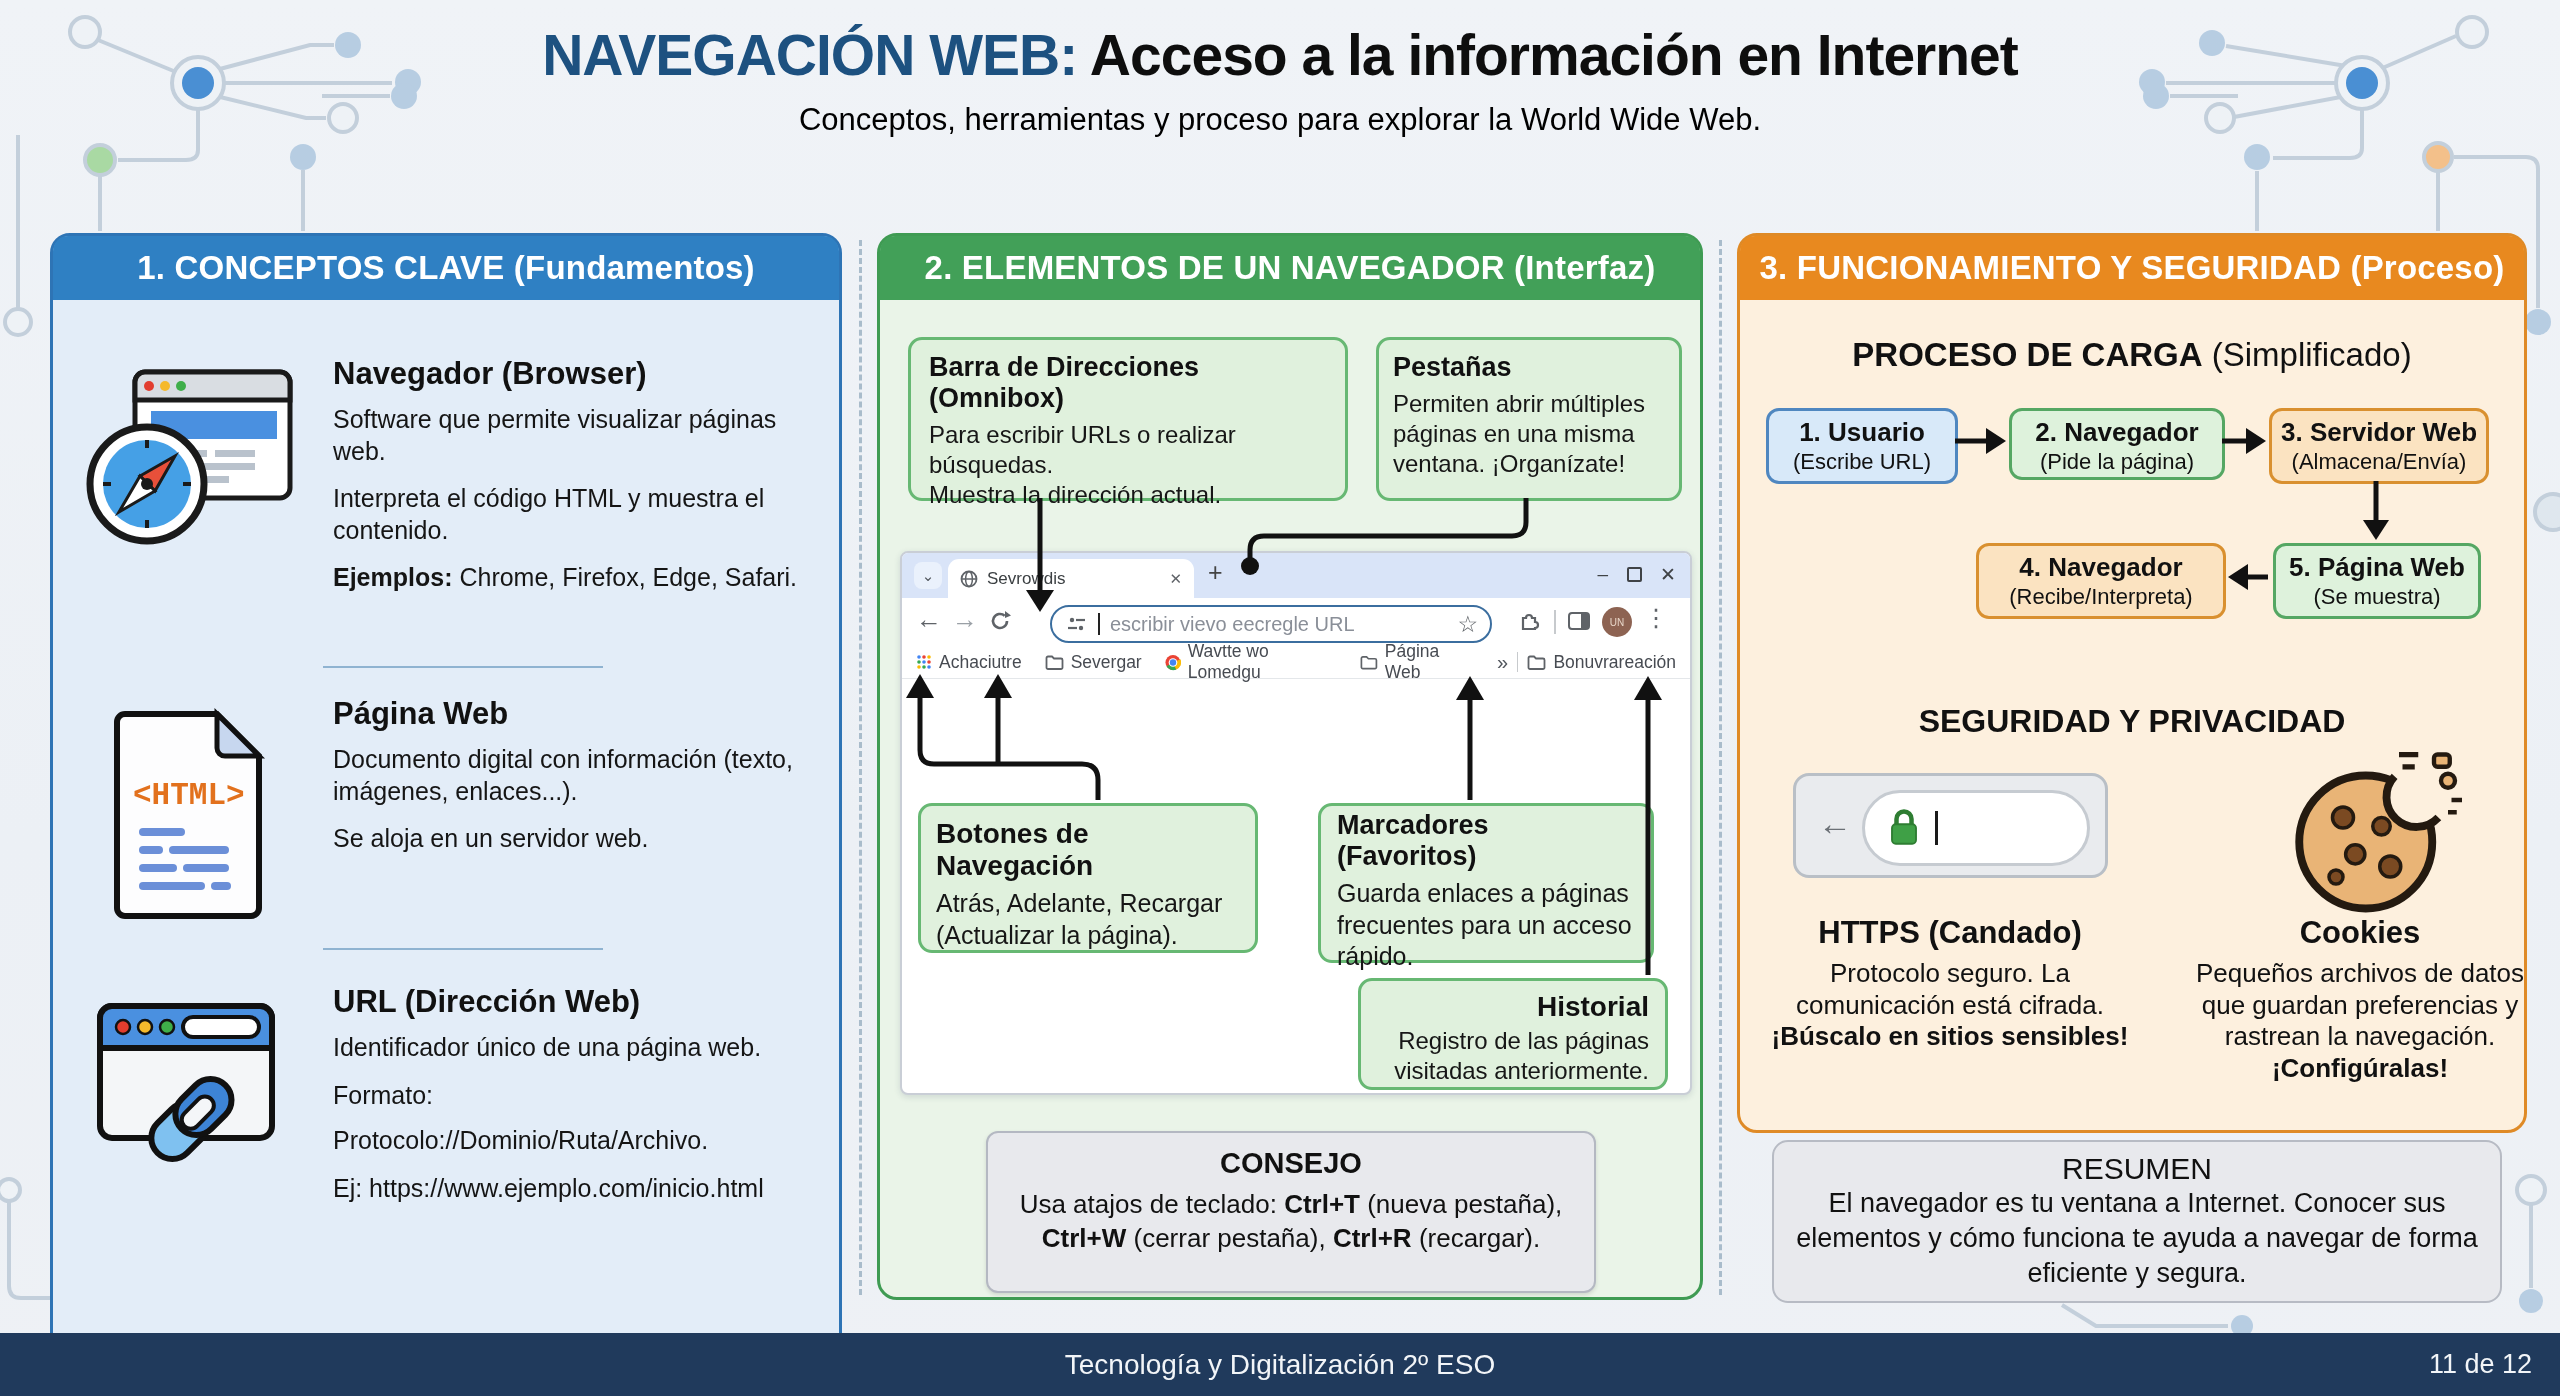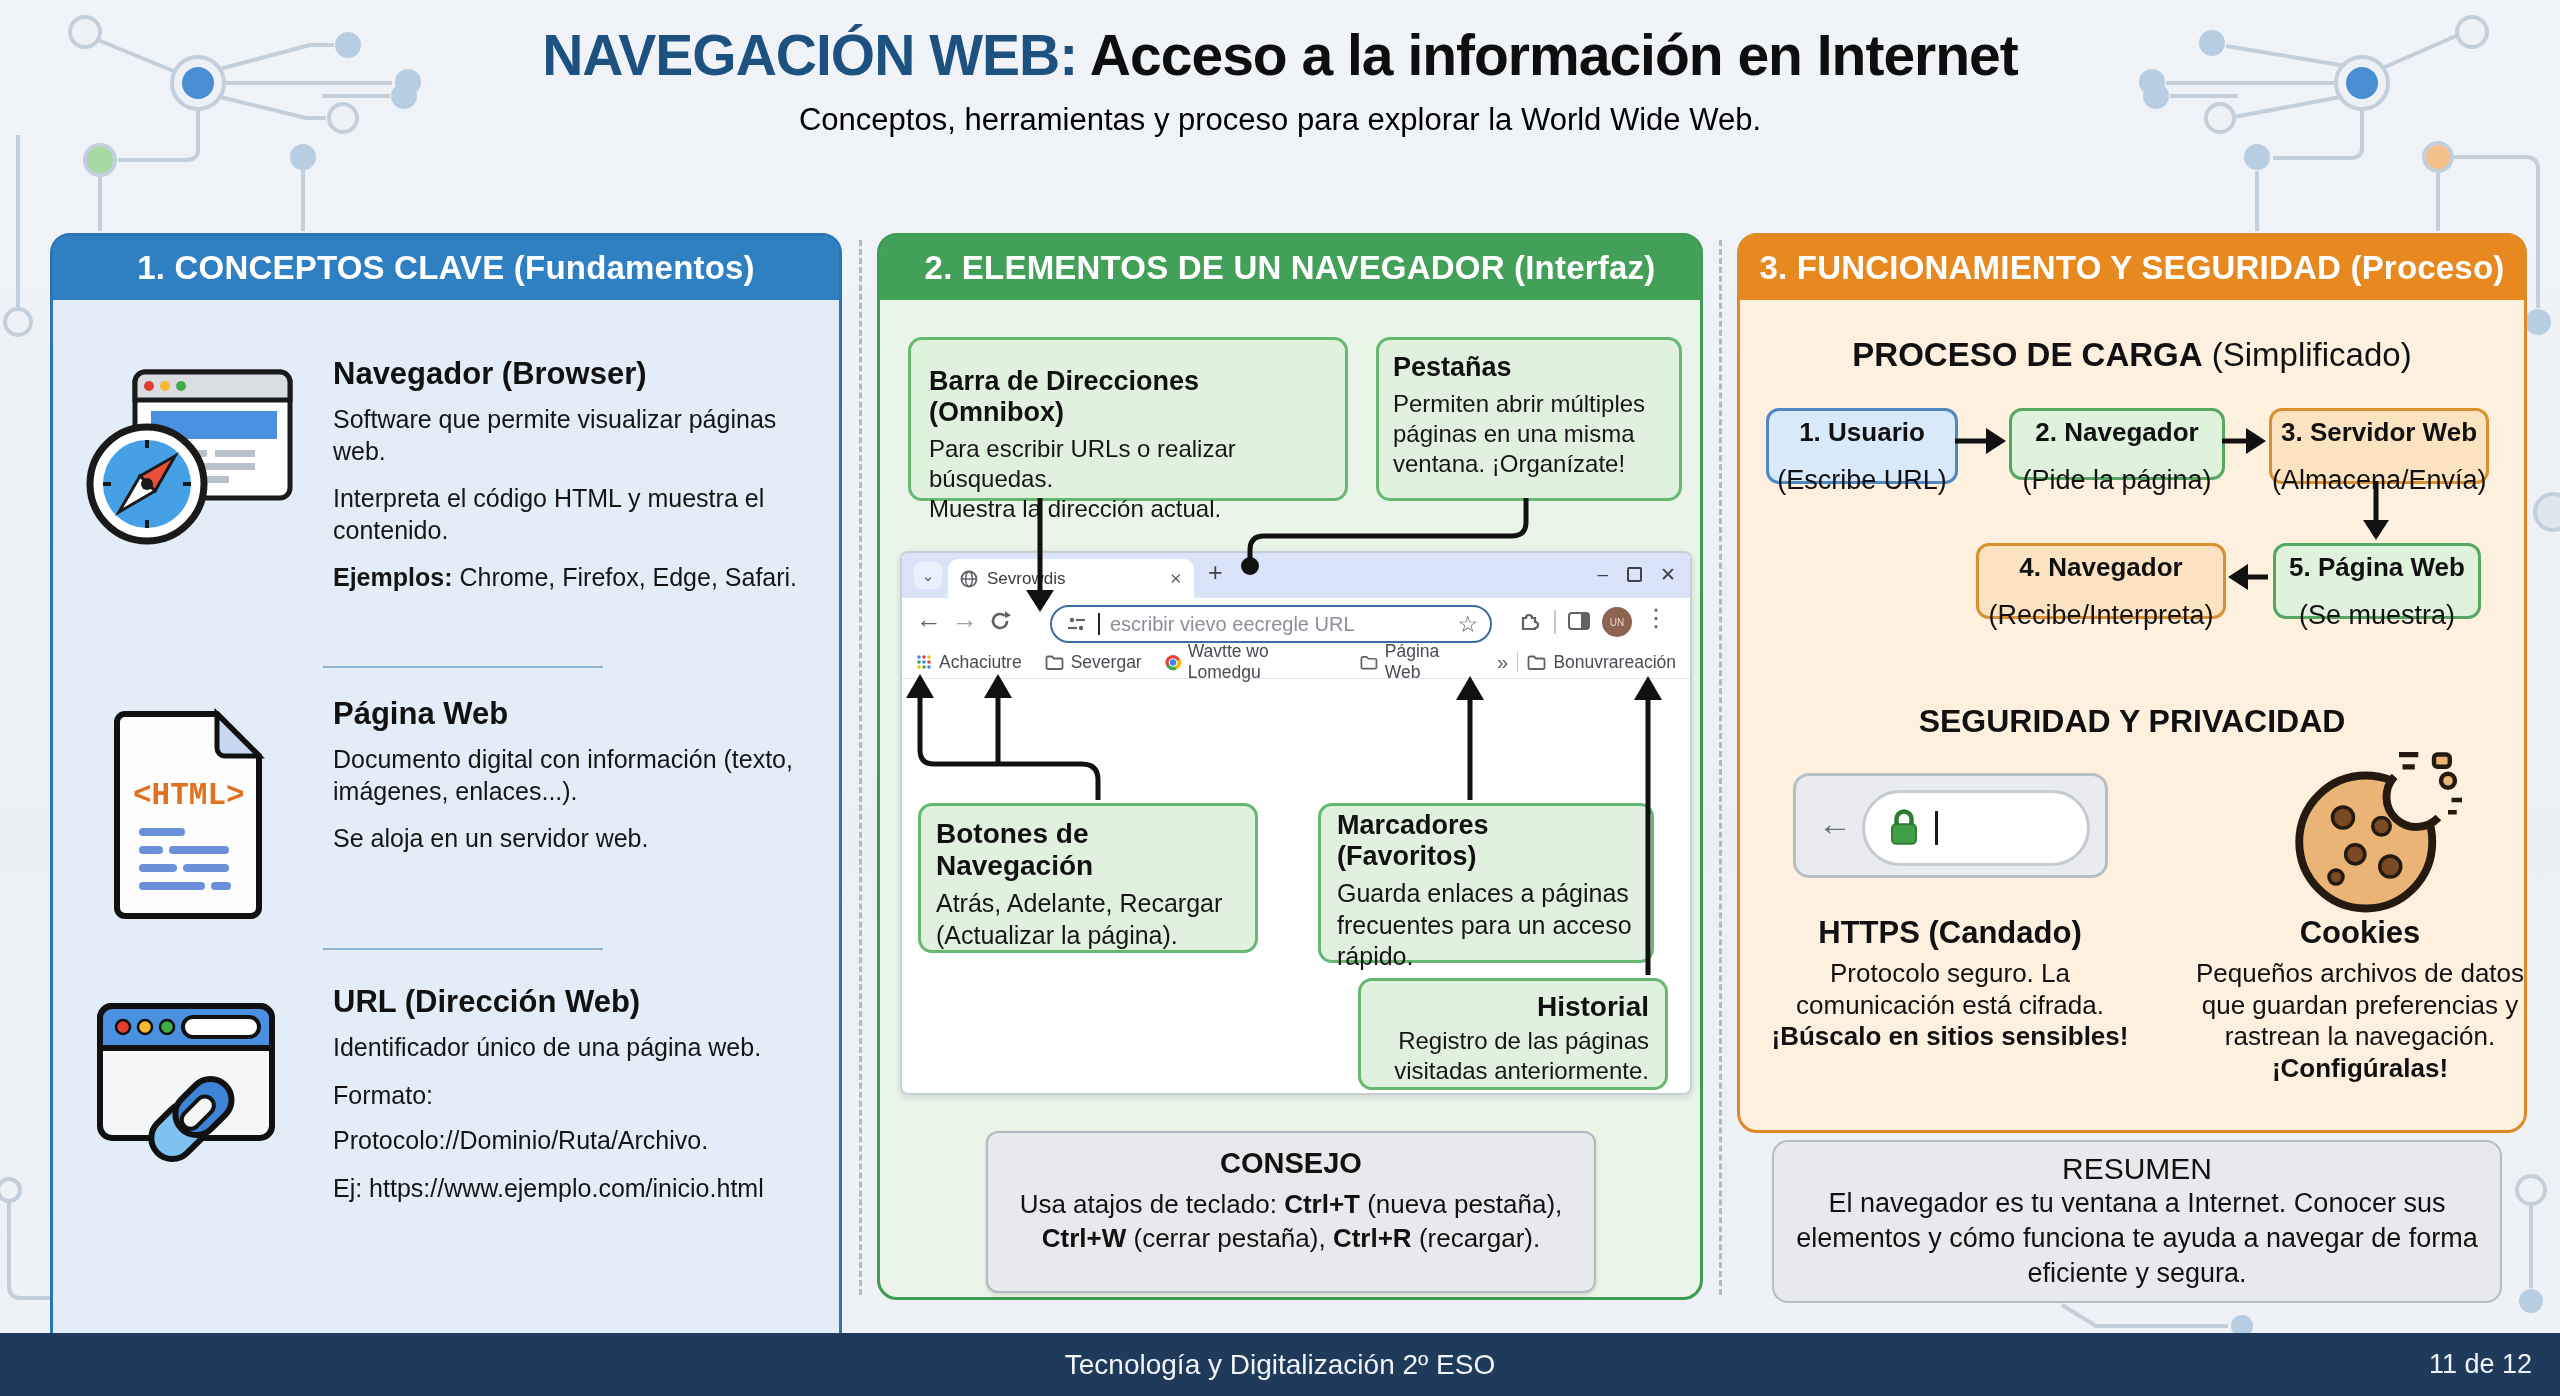--- a/index.html
+++ b/index.html
@@ -27,21 +27,21 @@
   .col3 .col-hdr{background:#e8891f}
   .vsep{position:absolute;top:240px;height:1055px;border-left:3px dashed #a9bccb;z-index:2}
 
   
   .c1-title{font-size:31px;font-weight:bold;margin-bottom:12px}
   .c1-p{font-size:25px;line-height:1.26;margin-bottom:16px;color:#151515}
   .nowrap{white-space:nowrap}
   .divider{position:absolute;width:280px;border-top:2.5px solid #8fb3d1}
 
   
-  .gbox{position:absolute;background:#e0f1dd;border:3px solid #67b873;border-radius:14px;padding:26px 18px;z-index:20}
+  .gbox{position:absolute;background:#e0f1dd;border:3px solid #67b873;border-radius:14px;padding:12px 18px;z-index:20}
   .gbox .t{font-size:27px;font-weight:bold;margin-bottom:6px}
   .gbox .b{font-size:24px;line-height:1.26;color:#161616}
   .browser{position:absolute;left:20px;top:315px;width:792px;height:544px;background:#fff;
            border:2px solid #c9ced6;border-radius:8px;box-shadow:0 2px 6px rgba(40,60,90,.15);z-index:5}
   .tabstrip{position:absolute;left:0;top:0;width:100%;height:45px;background:#d9e4f8;border-radius:6px 6px 0 0}
   .tab{position:absolute;left:46px;top:6px;width:246px;height:39px;background:#fff;border-radius:11px 11px 0 0;
        display:flex;align-items:center;gap:9px;padding:0 12px;font-size:17px;color:#3c4043}
   .chev-btn{position:absolute;left:12px;top:9px;width:28px;height:27px;background:#eaf1fc;border-radius:8px;
             display:flex;align-items:center;justify-content:center;color:#51565c;font-size:15px}
   .newtab{position:absolute;left:306px;top:5px;font-size:25px;color:#444}
@@ -63,21 +63,21 @@
   .consejo{position:absolute;left:106px;top:895px;width:610px;height:162px;background:#e8e9ed;border:2.5px solid #b4b8c2;
            border-radius:12px;padding:14px 20px;text-align:center;z-index:20;box-shadow:0 2px 4px rgba(0,0,0,.12)}
   .consejo .t{font-size:29px;font-weight:bold;margin-bottom:8px}
   .consejo .b{font-size:26px;line-height:1.3}
   .bold{font-weight:bold}
 
   
   .c3-sec-title{position:absolute;width:100%;text-align:center;font-size:33px}
   .flowbox{position:absolute;border:3px solid;border-radius:13px;text-align:center;padding-top:6px}
   .flowbox .a{font-size:26px;font-weight:bold}
-  .flowbox .b{font-size:27px;margin-top:17px}
+  .flowbox .b{font-size:22px;margin-top:1px}
   .fb-blue{background:#d8e9f9;border-color:#4f87c0}
   .fb-green{background:#def2dc;border-color:#55a763}
   .fb-orange{background:#fbe3c1;border-color:#d9902f}
   .sec-head{font-weight:bold}
   .httpsbar{position:absolute;left:53px;top:537px;width:315px;height:105px;background:#e9ebee;border:3px solid #b9bfc6;
             border-radius:16px}
   .httpsbar .back{position:absolute;left:22px;top:28px;font-size:34px;color:#6b7076}
   .httpsbar .pill2{position:absolute;left:66px;top:14px;width:228px;height:76px;background:#fff;border:3px solid #c6cbd1;
             border-radius:38px;display:flex;align-items:center;padding-left:22px;gap:14px}
   .ic-title{position:absolute;font-size:31px;font-weight:bold;text-align:center}

